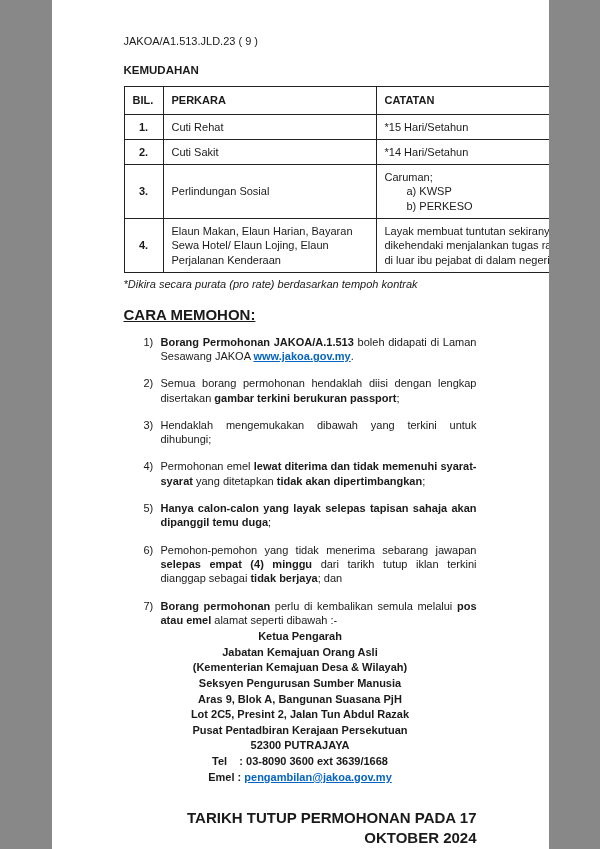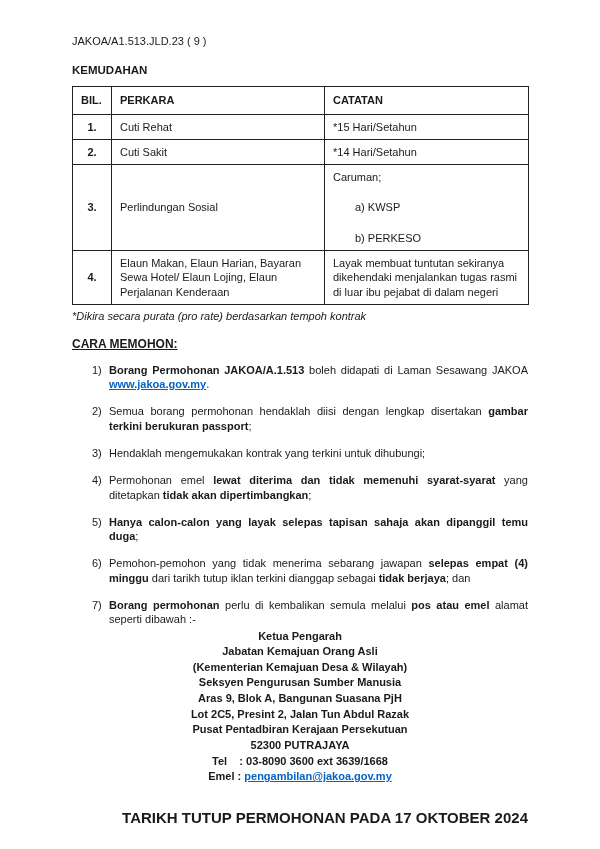--- a/index.html
+++ b/index.html
@@ -1,36 +1,36 @@
 <!DOCTYPE html>
 <html><head>
 <meta charset="utf-8">
 <style>
   * { margin:0; padding:0; box-sizing:border-box; }
   html,body { background:#888; }
   .page {
-    width:600px; height:849px; background:#fff; margin:0 auto;
+    width:497px; height:849px; background:#fff; margin:0 auto;
     font-family:"Liberation Sans","DejaVu Sans",sans-serif;
     font-size:11px; color:#1a1a1a; line-height:1.3;
     padding:34px 72px 0 72px; position:relative; overflow:hidden;
   }
   .ref { font-size:11px; }
   .sec-title { font-weight:bold; margin-top:15px; font-size:11.5px; }
   table.kt { border-collapse:collapse; width:456px; margin-top:8px; table-layout:fixed; }
   table.kt th, table.kt td { border:1.4px solid #222; vertical-align:middle; padding:5px 8px; font-size:11px; }
   table.kt th { text-align:left; font-weight:bold; padding-top:6px; padding-bottom:6px; }
   .col-bil { width:39px; }
   .col-perkara { width:213px; }
   .col-catatan { width:204px; }
   td.bil, th.bil { text-align:center; padding-left:2px; padding-right:2px; }
   td.top, th { vertical-align:middle; }
   td.vtop { vertical-align:top; }
-  .cat-sub { padding-left:22px;margin-top:16px; }
+  .cat-sub { padding-left:22px; }
   .footnote { font-style:italic; margin-top:4px; font-size:11px; }
-  .cara-title { font-weight:bold; text-decoration:underline; margin-top:14px; font-size:12px; }
+  .cara-title { font-weight:bold; text-decoration:underline; margin-top:14px; font-size:15px; }
   .olist { margin-top:10px; }
   .oitem { display:flex; margin-bottom:13px; }
   .oitem .num { flex:none; width:17px; margin-left:20px; }
   .oitem .body { flex:1; text-align:justify; }
   b { font-weight:bold; }
   a.lnk { color:#0563c1; font-weight:bold; text-decoration:underline; cursor:pointer; }
   .addr { text-align:center; font-weight:bold; line-height:1.42; margin-top:0px; }
   .addr .pre { white-space:pre; }
   .closing { text-align:right; font-weight:bold; margin-top:23px; font-size:15px; }
 </style>
@@ -93,21 +93,21 @@
       <span class="body"><b>Borang Permohonan JAKOA/A.1.513</b><span> boleh didapati di Laman Sesawang JAKOA </span><a class="lnk">www.jakoa.gov.my</a><span>.</span></span>
     </div>
 
     <div class="oitem">
       <span class="num">2)</span>
       <span class="body"><span>Semua borang permohonan hendaklah diisi dengan lengkap disertakan </span><b>gambar terkini berukuran passport</b><span>;</span></span>
     </div>
 
     <div class="oitem">
       <span class="num">3)</span>
-      <span class="body">Hendaklah mengemukakan kontrak yang terkini untuk dihubungi;</span>
+      <span class="body">Hendaklah mengemukakan dibawah yang terkini untuk dihubungi;</span>
     </div>
 
     <div class="oitem">
       <span class="num">4)</span>
       <span class="body"><span>Permohonan emel </span><b>lewat diterima dan tidak memenuhi syarat-syarat</b><span> yang ditetapkan </span><b>tidak akan dipertimbangkan</b><span>;</span></span>
     </div>
 
     <div class="oitem">
       <span class="num">5)</span>
       <span class="body"><b>Hanya calon-calon yang layak selepas tapisan sahaja akan dipanggil temu duga</b><span>;</span></span>

